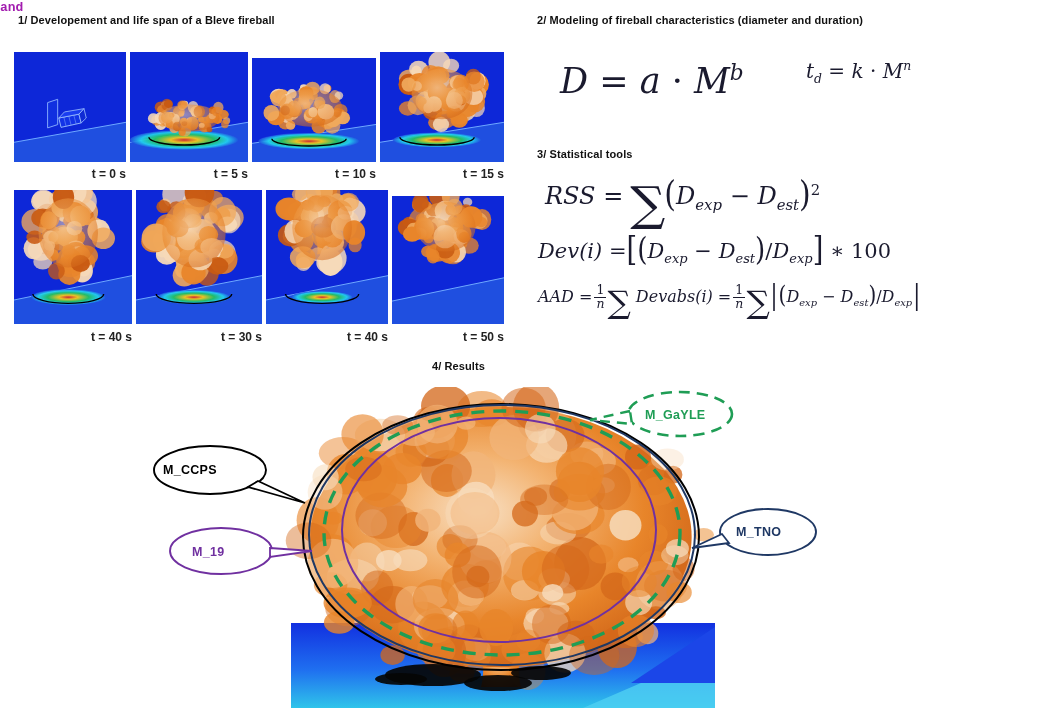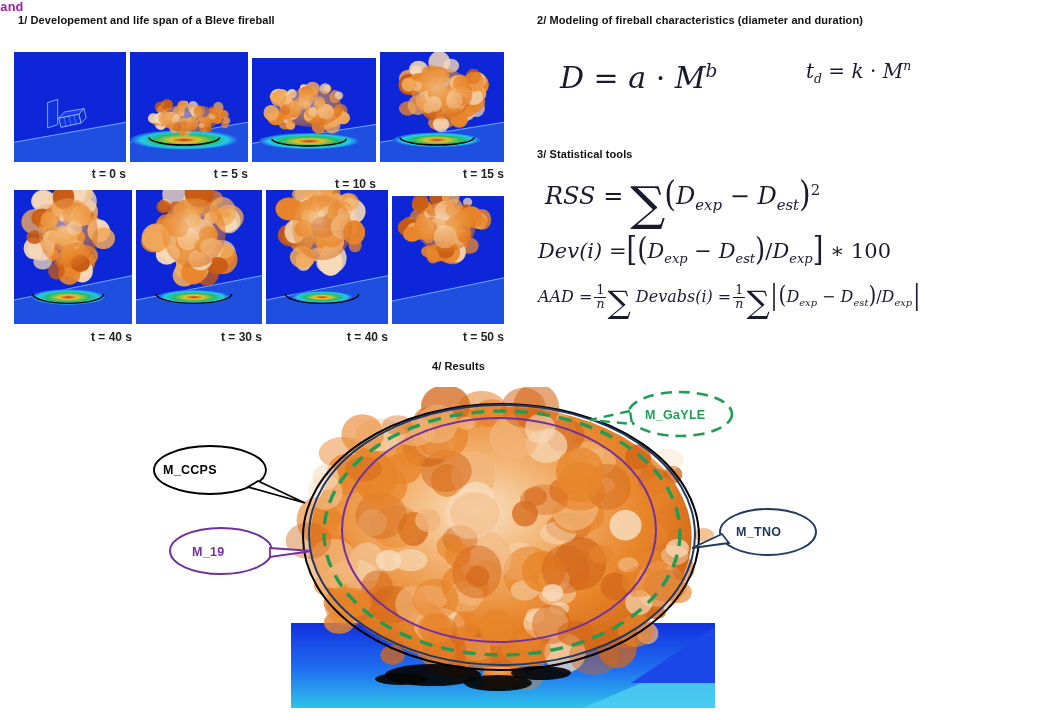--- a/index.html
+++ b/index.html
@@ -50,21 +50,21 @@
     text-align:center;
     font-size:.78em;
     line-height:1.02;
     margin:0 2px;
   }
   .frac .num{display:block;border-bottom:1.3px solid #1a1a2e;padding:0 2px;}
   .frac .den{display:block;padding:0 2px;}
   .pbig{font-size:1.25em;font-style:normal;display:inline-block;transform:scaleY(1.18);}
   .bbig{font-size:1.3em;font-style:normal;display:inline-block;transform:scaleY(1.25);}
   .vbar{font-size:1.3em;font-style:normal;display:inline-block;transform:scaleY(1.3);padding:0 1px;}
-  #eq-D{left:560px;top:60px;font-size:30px;}
+  #eq-D{left:560px;top:60px;font-size:35px;}
   #eq-and{left:728px;top:72px;font-size:13px;font-weight:bold;font-family:Liberation Mono, monospace;color:#a21caf;}
   #eq-td{left:806px;top:58px;font-size:20px;}
   #eq-rss{left:545px;top:176px;font-size:24px;}
   #eq-dev{left:538px;top:233px;font-size:21px;}
   #eq-aad{left:538px;top:283px;font-size:16px;}
 
   
   .panel{position:absolute;overflow:hidden;background:#0d27d8;}
   .tlabel{
     position:absolute;
@@ -334,21 +334,21 @@
           <ellipse cx="26.4" cy="40.3" rx="8.0" ry="8.1" fill="#f0a95c" opacity="0.88"></ellipse>
           <ellipse cx="67.8" cy="44.8" rx="5.5" ry="6.2" fill="#f0a95c" opacity="0.75"></ellipse>
           <ellipse cx="42.1" cy="50.2" rx="6.9" ry="7.7" fill="#e8852a" opacity="0.79"></ellipse>
           <ellipse cx="35.2" cy="53.3" rx="7.9" ry="7.8" fill="#e8852a" opacity="0.82"></ellipse>
           <ellipse cx="33.2" cy="52.5" rx="4.7" ry="4.9" fill="#c85a12" opacity="0.98"></ellipse>
           <ellipse cx="58.279999999999994" cy="49.92" rx="32.1408" ry="18.72" fill="url(#fb1274)" opacity="0.55"></ellipse>
         </g>
         <path d="M 19.840000000000003 80.704 A 37.199999999999996 7.280000000000001 0 0 0 94.24 80.704" fill="none" stroke="#000" stroke-width="1.4"></path>
       </svg>
     </div>
-    <div class="tlabel" style="left: 252px; top: 177px; width: 124px;">t = 10 s</div>
+    <div class="tlabel" style="left: 252px; top: 167px; width: 124px;">t = 10 s</div>
     <div class="panel" style="left: 380px; top: 52px; width: 124px; height: 110px;">
       <svg width="124" height="110" viewBox="0 0 124 110">
         <defs>
           <radialGradient id="fb1411" cx="42%" cy="38%" r="72%">
             <stop offset="0%" stop-color="#f6d9b8"></stop>
             <stop offset="34%" stop-color="#f0a95c"></stop>
             <stop offset="68%" stop-color="#e8852a"></stop>
             <stop offset="100%" stop-color="#c85a12"></stop>
           </radialGradient>
           <radialGradient id="hot1411" cx="50%" cy="50%" r="50%">

